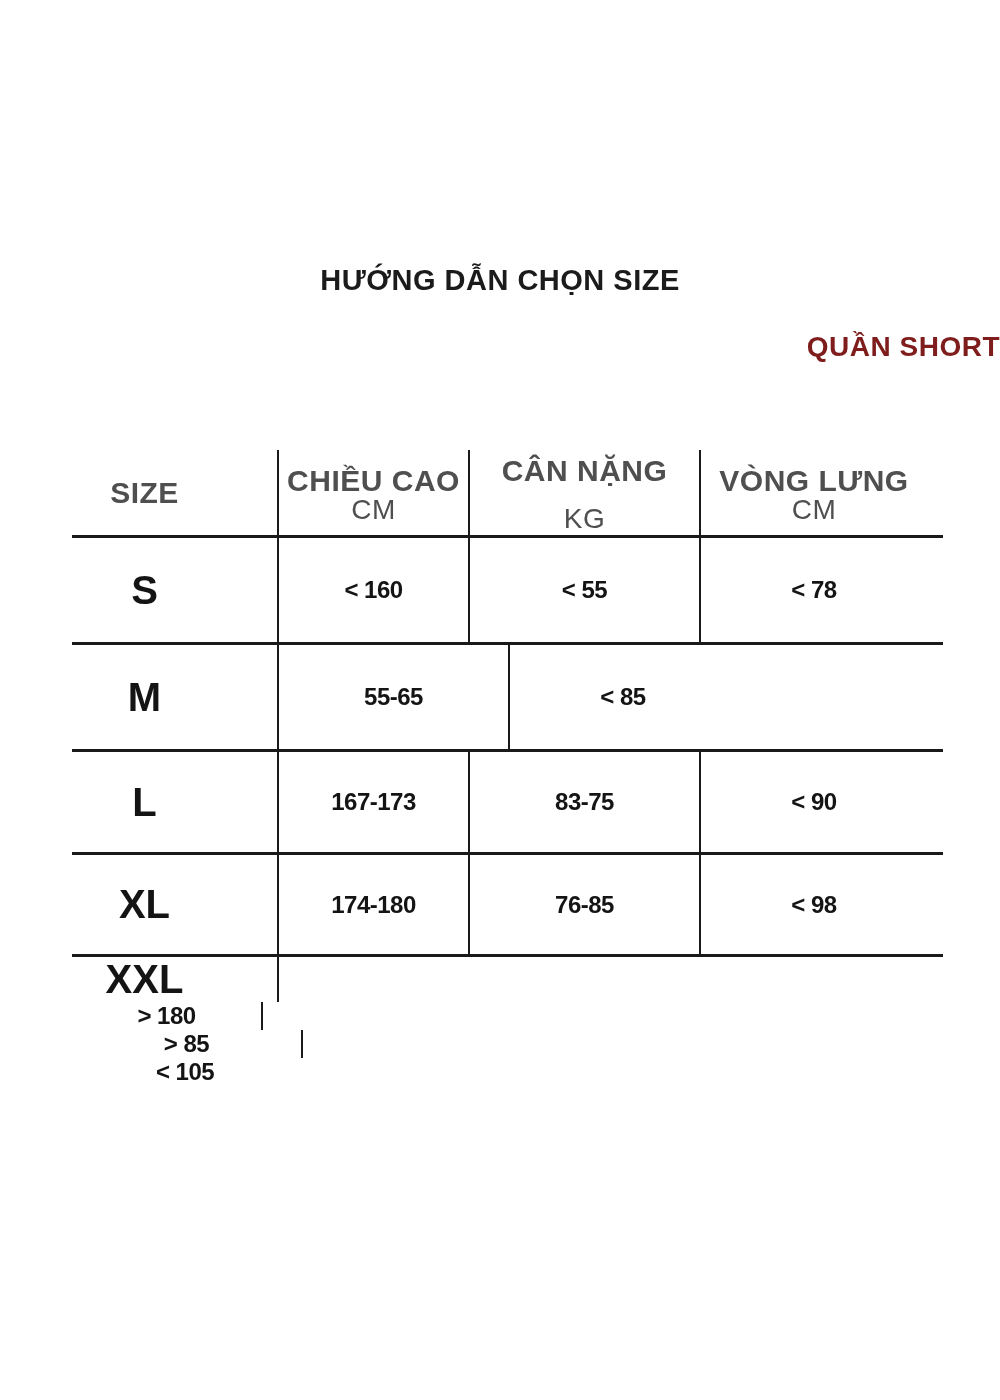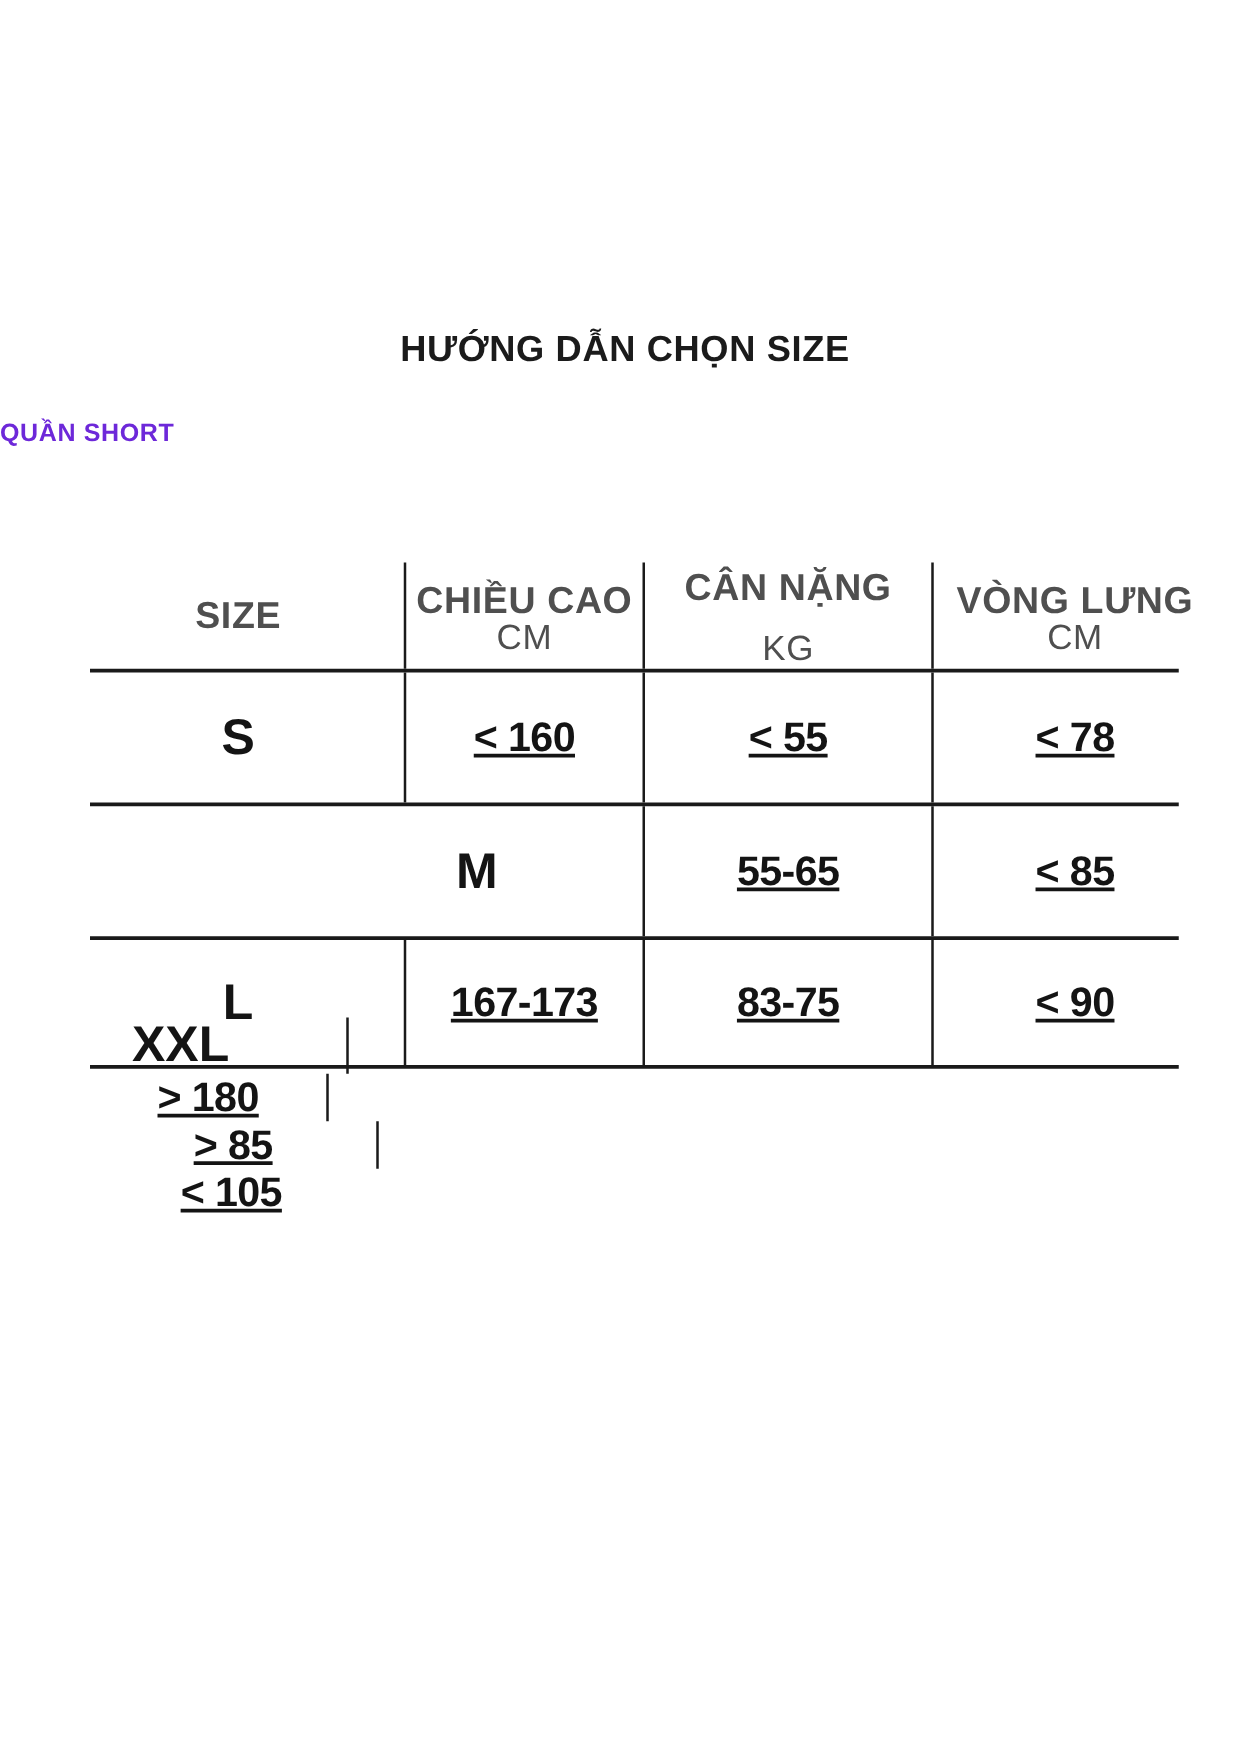--- a/index.html
+++ b/index.html
@@ -22,33 +22,33 @@
     text-align:center;
     font-size:29px;
     line-height:52px;
     font-weight:bold;
     letter-spacing:0.5px;
     color:#1b1b1b;
   }
   .subtitle{
     position:absolute;
     top:331px; left:0; width:1000px;
-    text-align:left;
-    font-size:20px;
+    text-align:right;
+    font-size:28px;
     line-height:32px;
     font-weight:bold;
     letter-spacing:0.5px;
-    color:#6d28d9;
+    color:#7f1d1d;
   }
   .size-table{
     position:absolute;
     left:72px; top:450px;
     width:871px;
   }
-  .trow{ display:flex; width:100%;justify-content:flex-end; }
+  .trow{ display:flex; width:100%; }
   .thead{ height:88px; border-bottom:3px solid var(--line); }
   .r1{ height:107px; border-bottom:3px solid var(--line); }
   .r2{ height:107px; border-bottom:3px solid var(--line); }
   .r3{ height:103px; border-bottom:3px solid var(--line); }
   .r4{ height:102px; border-bottom:3px solid var(--line); }
   .r5{ height:118px;flex-direction:column; }
   .cell{
     display:flex;
     flex-direction:column;
     align-items:center;
@@ -73,26 +73,25 @@
     font-weight:normal;
     color:var(--header-text);
     letter-spacing:0.5px;
   }
   .size-label{
     font-size:40px;
     font-weight:bold;
     color:var(--body-text);
   }
   .val{
-    font-size:33px;
+    font-size:24px;
     font-weight:bold;
     color:var(--body-text);
     letter-spacing:-0.5px;
     white-space:nowrap;
-    text-decoration:underline;
   }
 </style>
 </head>
 <body>
 
 <h1 class="title">HƯỚNG DẪN CHỌN SIZE</h1>
 <h2 class="subtitle">QUẦN SHORT</h2>
 
 <div class="size-table">
 
@@ -127,20 +126,26 @@
     <div class="cell c4 val">&lt; 85</div>
   </div>
 
   <div class="trow r3">
     <div class="cell c1 size-label">L</div>
     <div class="cell c2 val">167-173</div>
     <div class="cell c3 val">83-75</div>
     <div class="cell c4 val">&lt; 90</div>
   </div>
 
+  <div class="trow r4">
+    <div class="cell c1 size-label">XL</div>
+    <div class="cell c2 val">174-180</div>
+    <div class="cell c3 val">76-85</div>
+    <div class="cell c4 val">&lt; 98</div>
+  </div>
 
   <div class="trow r5">
     <div class="cell c1 size-label">XXL</div>
     <div class="cell c2 val">&gt; 180</div>
     <div class="cell c3 val">&gt; 85</div>
     <div class="cell c4 val">&lt; 105</div>
   </div>
 
 </div>
 

